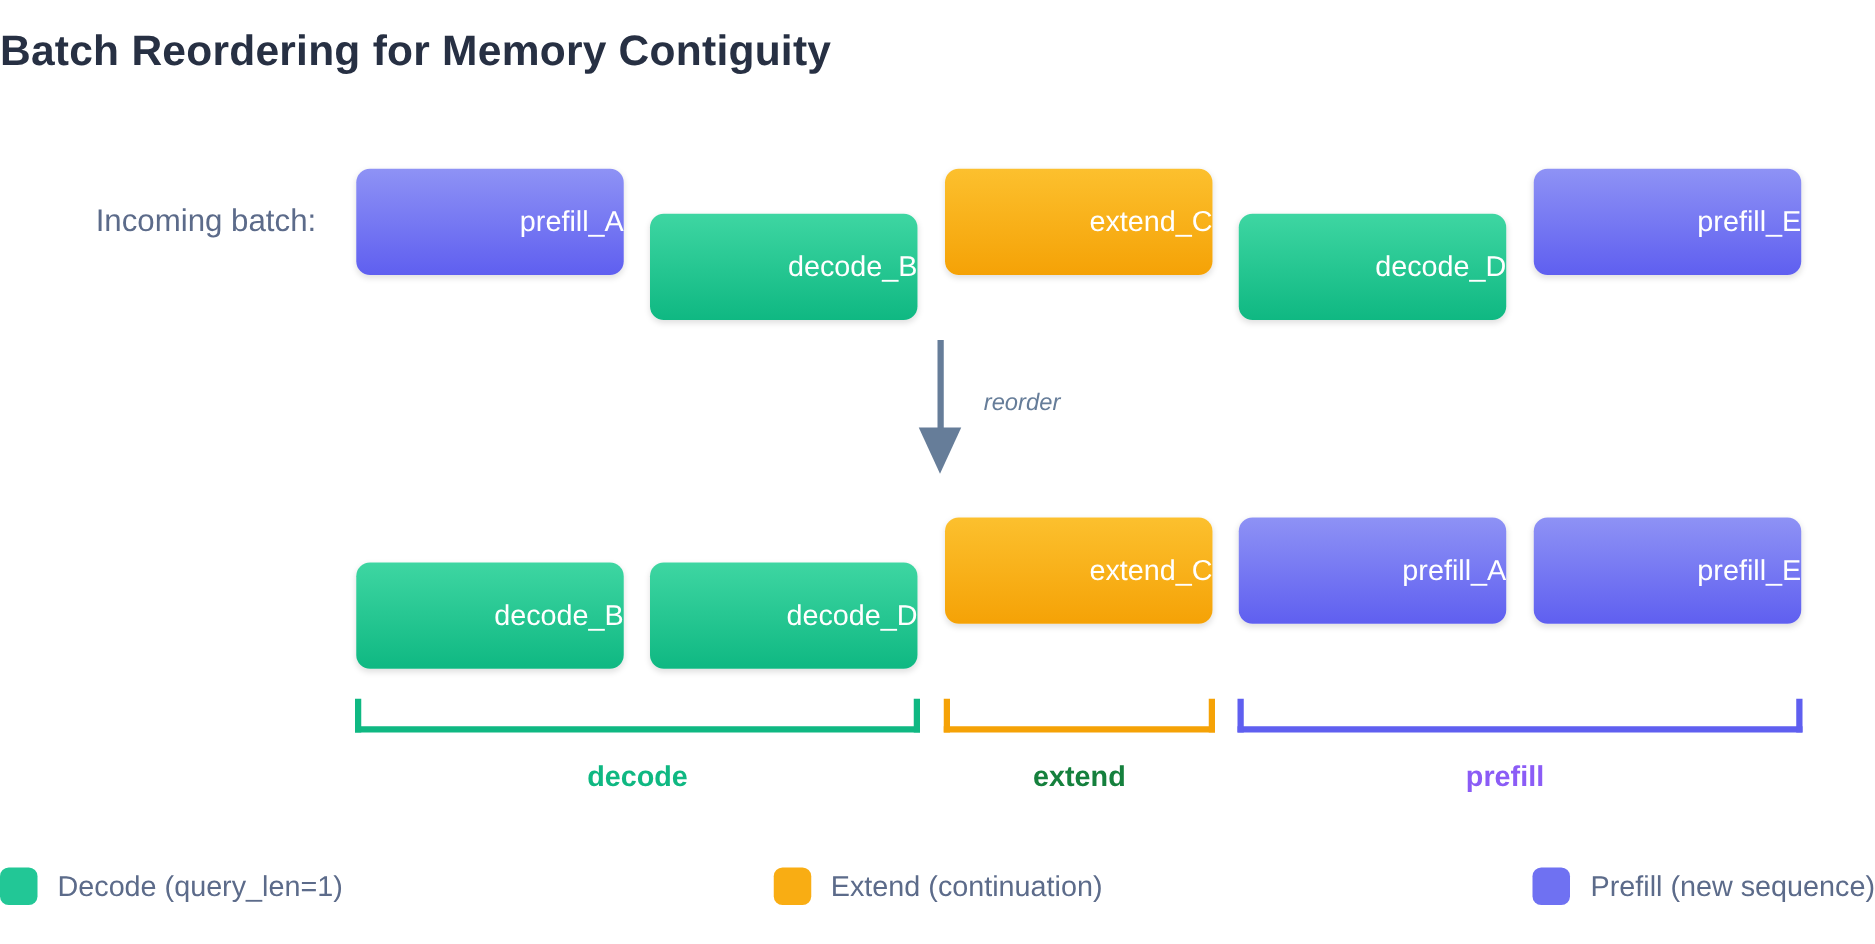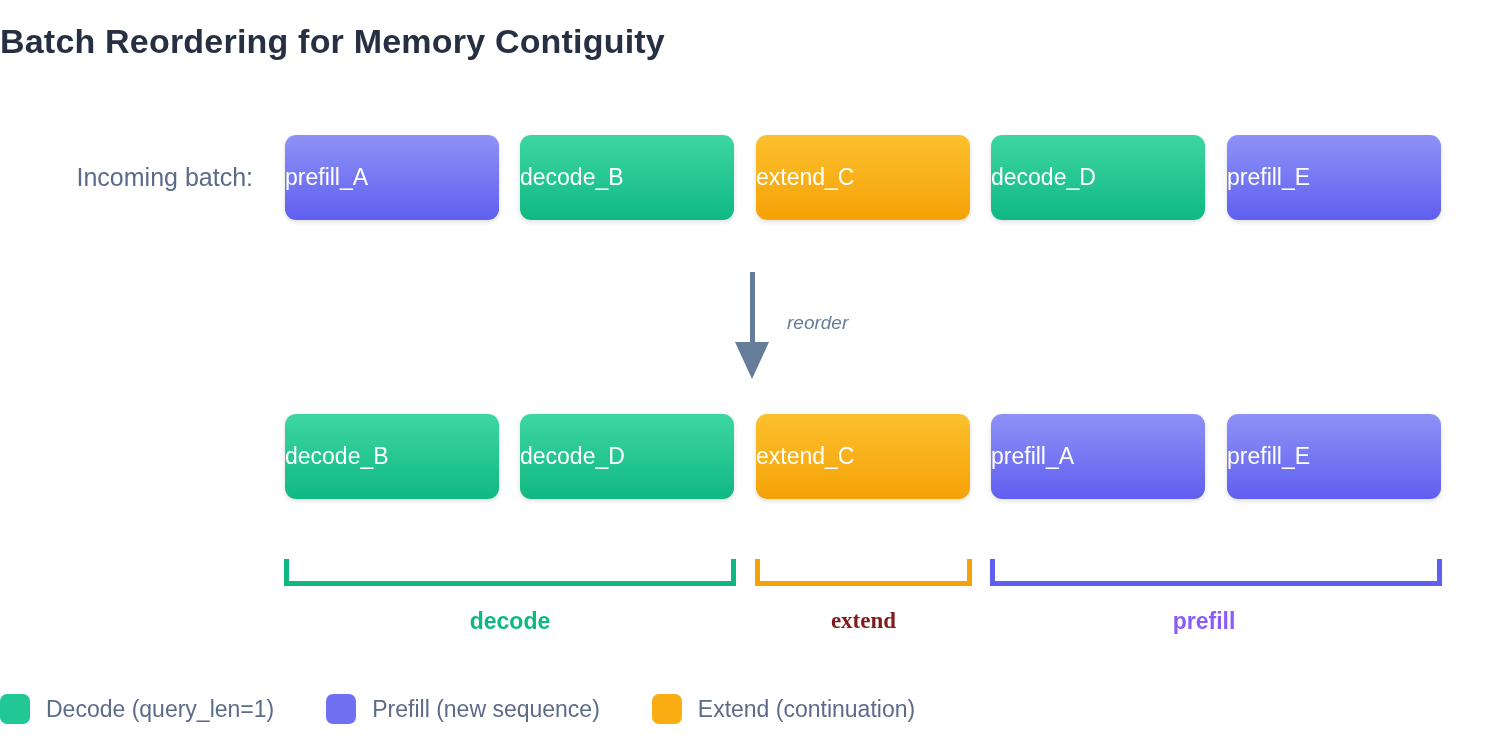--- a/index.html
+++ b/index.html
@@ -44,27 +44,27 @@
   #label-incoming { left: 3px; top: 163px; width: 250px; }
   #label-execution { left: 20px; top: 441px; width: 250px; }
 
   
   .task-box {
     position: absolute;
     height: 85px;
     border-radius: 11px;
     display: flex;
     align-items: center;
-    justify-content: flex-start;
+    justify-content: flex-end;
     color: #ffffff;
     font-size: 23px;
     box-shadow: 0 2px 5px rgba(0,0,0,0.13);
     box-sizing: border-box;
   }
-  .kind-decode  { background: linear-gradient(180deg, #3ed6a2 0%, #0fb882 100%); }
+  .kind-decode  { background: linear-gradient(180deg, #3ed6a2 0%, #0fb882 100%); margin-top: 36px; }
   .kind-extend  { background: linear-gradient(180deg, #fcc02e 0%, #f5a206 100%); }
   .kind-prefill { background: linear-gradient(180deg, #8e92f5 0%, #5f5ff0 100%); }
 
   
   #arrow-group { position: absolute; left: 735px; top: 272px; }
   .arrow-shaft {
     position: absolute;
     left: 15px;
     top: 0;
     width: 5px;
@@ -121,21 +121,21 @@
     white-space: nowrap;
   }
 
   
   #legend {
     position: absolute;
     left: 0;
     top: 694px;
     width: 1500px;
     display: flex;
-    justify-content: flex-start;
+    justify-content: space-between;
     align-items: center;
     gap: 52px;
   }
   .legend-item {
     display: flex;
     align-items: center;
     gap: 16px;
   }
   .legend-swatch {
     width: 30px;
@@ -206,37 +206,37 @@
         <div class="bar" style="background: rgb(15, 184, 130);"></div>
         <div class="tick left" style="background: rgb(15, 184, 130);"></div>
         <div class="tick right" style="background: rgb(15, 184, 130);"></div>
       </div>
       <div class="group-label" style="left: 284px; width: 452px; top: 608px; color: rgb(15, 184, 130);">decode</div>
       <div class="bracket" style="left: 755px; top: 559px; width: 217px;">
         <div class="bar" style="background: rgb(245, 162, 6);"></div>
         <div class="tick left" style="background: rgb(245, 162, 6);"></div>
         <div class="tick right" style="background: rgb(245, 162, 6);"></div>
       </div>
-      <div class="group-label" style="left: 755px; width: 217px; top: 608px; color: #7f1d1d; font-family: Liberation Serif, serif;">extend</div>
+      <div class="group-label" style="left: 755px; width: 217px; top: 608px; color: #15803d;">extend</div>
       <div class="bracket" style="left: 990px; top: 559px; width: 452px;">
         <div class="bar" style="background: rgb(95, 95, 240);"></div>
         <div class="tick left" style="background: rgb(95, 95, 240);"></div>
         <div class="tick right" style="background: rgb(95, 95, 240);"></div>
       </div>
       <div class="group-label" style="left: 978px; width: 452px; top: 608px; color: #8b5cf6;">prefill</div>
     </div>
 
   <div id="legend">
       <div class="legend-item">
         <div class="legend-swatch" style="background: rgb(34, 199, 150);"></div>
         <div class="legend-text">Decode (query_len=1)</div>
       </div>
       <div class="legend-item">
+        <div class="legend-swatch" style="background: rgb(249, 173, 19);"></div>
+        <div class="legend-text">Extend (continuation)</div>
+      </div>
+      <div class="legend-item">
         <div class="legend-swatch" style="background: rgb(111, 113, 242);"></div>
         <div class="legend-text">Prefill (new sequence)</div>
       </div>
-      <div class="legend-item">
-        <div class="legend-swatch" style="background: rgb(249, 173, 19);"></div>
-        <div class="legend-text">Extend (continuation)</div>
-      </div>
     </div>
 
 </div>
 
 </body></html>

